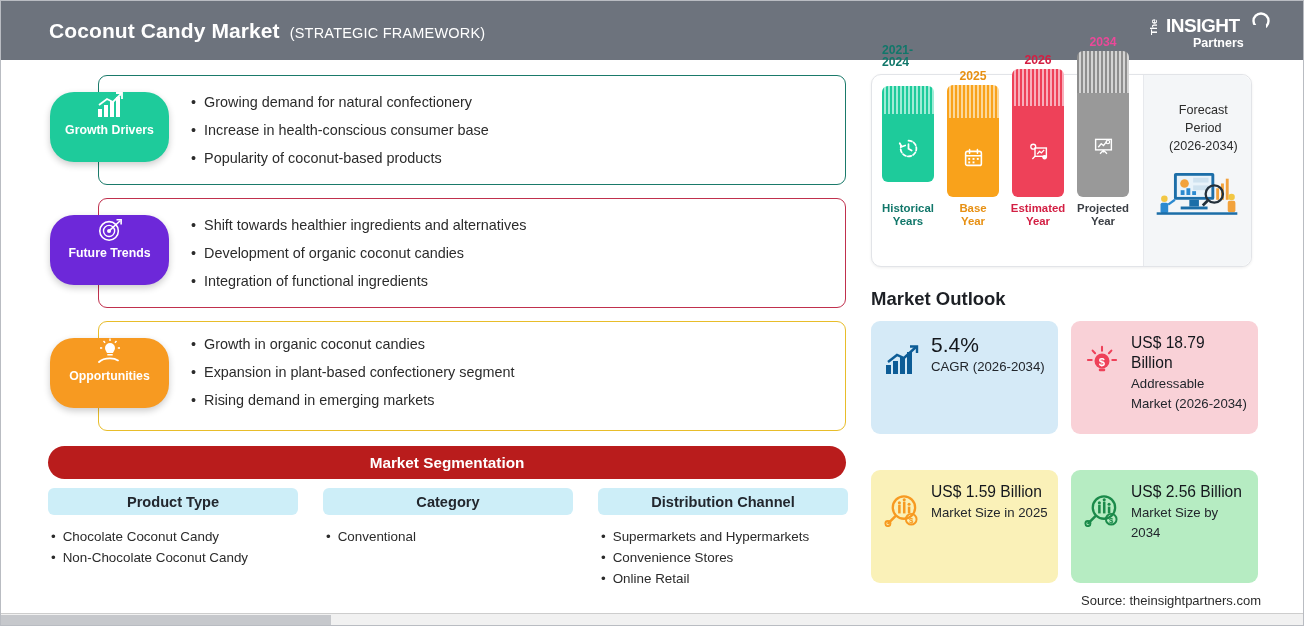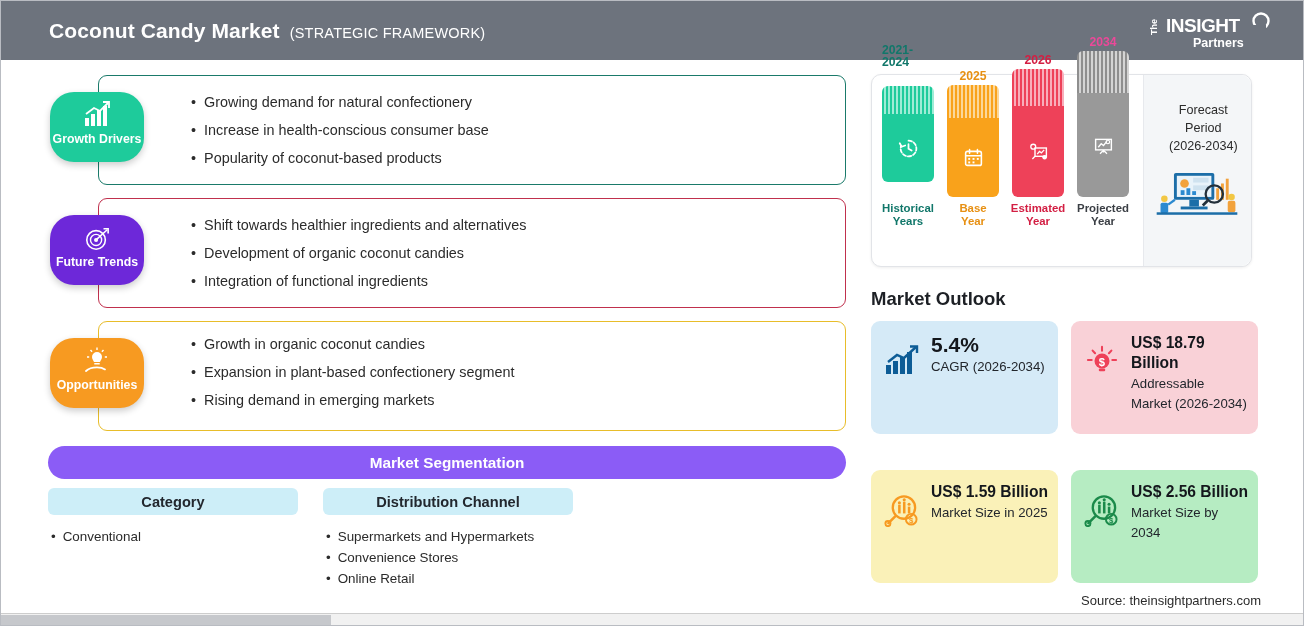--- a/index.html
+++ b/index.html
@@ -37,24 +37,24 @@
     width: 748px;
     border-radius: 9px;
     background: #ffffff;
   }
   .fcard.c1 { top: 15px;  height: 110px; border: 1.4px solid #1a7a6a; }
   .fcard.c2 { top: 138px; height: 110px; border: 1.4px solid #c0304d; }
   .fcard.c3 { top: 261px; height: 110px; border: 1.4px solid #e8bd2a; }
 
   .badge {
     position: absolute; left: 49px;
-    width: 94px; height: 70px;
+    width: 119px; height: 70px;
     border-radius: 24px;
     display: flex; flex-direction: column;
-    align-items: center; justify-content: center;
+    align-items: center; justify-content: flex-start;
     padding-bottom: 7px;
     box-shadow: 0 3px 7px rgba(0,0,0,.20);
     z-index: 3;
   }
   .badge.b1 { top: 32px;  background: #1ecb9b; }
   .badge.b2 { top: 155px; background: #6d28d9; }
   .badge.b3 { top: 278px; background: #f79a21; }
   .badge-label { color: #ffffff; font-size: 12.3px; font-weight: bold; white-space: nowrap; line-height: 1; }
   .badge-icon { width: 30px; height: 28px; margin-bottom: 4px; display: flex; align-items: flex-end; justify-content: center; }
 
@@ -62,21 +62,21 @@
   .bullets.l1 { top: 28px; }
   .bullets.l2 { top: 151px; }
   .bullets.l3 { top: 270px; }
   .bullet { font-size: 14.4px; color: #2b2b2b; line-height: 28px; white-space: nowrap; }
   .bullet::before { content: "\2022"; margin-right: 8px; color: #2b2b2b; }
 
   
   .seg-bar {
     position: absolute; left: 47px; top: 386px;
     width: 798px; height: 33px;
-    background: #8b5cf6; border-radius: 17px;
+    background: #b91c1c; border-radius: 17px;
     display: flex; align-items: center; justify-content: center;
   }
   .seg-bar-label { color: #ffffff; font-size: 15.3px; font-weight: bold; }
 
   .seg-cols { position: absolute; left: 47px; top: 428px; width: 800px; display: flex; gap: 25px; }
   .seg-col { width: 250px; }
   .seg-col-head {
     height: 27px; background: #cdeef8; border-radius: 6px;
     display: flex; align-items: center; justify-content: center;
     font-size: 14.6px; font-weight: bold; color: #22272e;
@@ -116,21 +116,21 @@
 
   .outlook-title { position: absolute; left: 4px; top: 228px; font-size: 18.5px; font-weight: bold; color: #1d2025; }
 
   .ocard { position: absolute; width: 187px; height: 113px; border-radius: 9px; display: flex; padding: 12px 10px 0 9px; gap: 7px; }
   .ocard.o1 { left: 4px;   top: 261px; background: #d5eaf7; }
   .ocard.o2 { left: 204px; top: 261px; background: #f9d1d7; }
   .ocard.o3 { left: 4px;   top: 410px; background: #faf1b8; }
   .ocard.o4 { left: 204px; top: 410px; background: #b6ecc2; }
   .ocard-icon { width: 44px; min-width: 44px; display: flex; align-items: flex-start; justify-content: center; padding-top: 12px; }
   .ocard-text { flex: 1; }
-  .ocard-big { font-size: 21px; font-weight: bold; color: #14171c; line-height: 23px; }
+  .ocard-big { font-size: 21px; font-weight: normal; color: #14171c; line-height: 23px; }
   .ocard-big.small { font-size: 15.6px; line-height: 20px; }
   .ocard-sub { font-size: 13.2px; color: #22262c; line-height: 20px; margin-top: 1px; }
 
   .source { position: absolute; right: 44px; top: 533px; font-size: 13px; color: #2b2b2b; }
 
   
   .scrollbar { position: absolute; left: 0; bottom: 0; width: 1304px; height: 12px; background: #f1f1f1; border-top: 1px solid #cdcdcd; }
   .scroll-thumb { position: absolute; left: 0; top: 1px; width: 330px; height: 10px; background: #c6c8cc; }
 </style>
 </head>
@@ -211,20 +211,27 @@
       <div class="bullet">Growth in organic coconut candies</div>
       <div class="bullet">Expansion in plant-based confectionery segment</div>
       <div class="bullet">Rising demand in emerging markets</div>
     </div>
 
     <div class="seg-bar">
       <span class="seg-bar-label">Market Segmentation</span>
     </div>
 
     <div class="seg-cols">
+      <div class="seg-col">
+        <div class="seg-col-head">Product Type</div>
+        <div class="seg-col-list">
+          <div class="seg-item">Chocolate Coconut Candy</div>
+          <div class="seg-item">Non-Chocolate Coconut Candy</div>
+        </div>
+      </div>
       <div class="seg-col">
         <div class="seg-col-head">Category</div>
         <div class="seg-col-list">
           <div class="seg-item">Conventional</div>
         </div>
       </div>
       <div class="seg-col">
         <div class="seg-col-head">Distribution Channel</div>
         <div class="seg-col-list">
           <div class="seg-item">Supermarkets and Hypermarkets</div>

